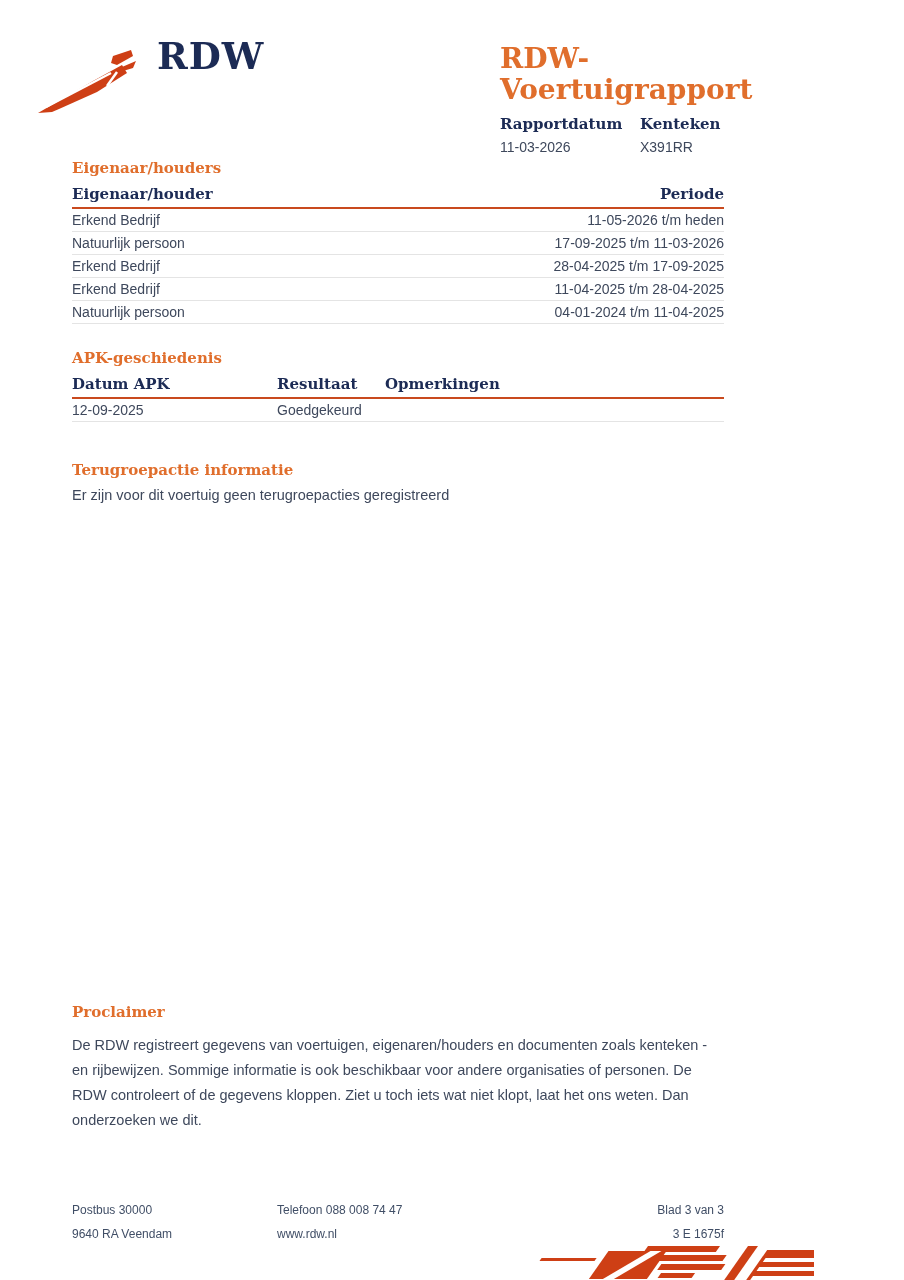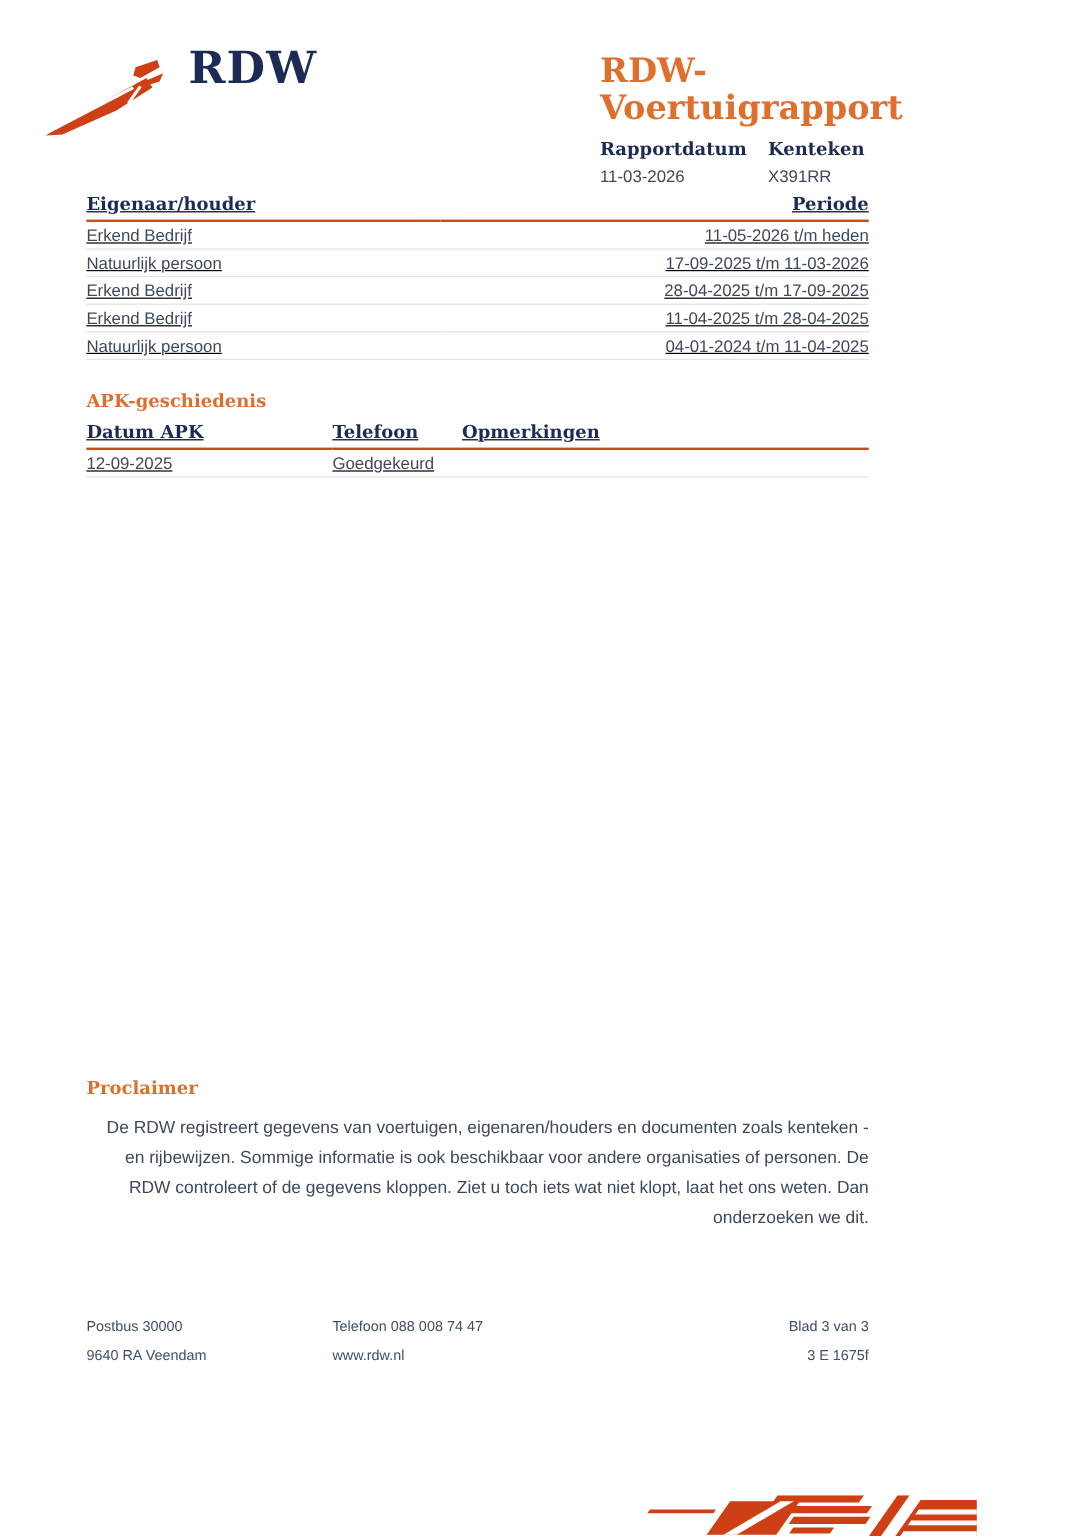--- a/index.html
+++ b/index.html
@@ -39,21 +39,21 @@
     font-family:"DejaVu Serif",serif;font-weight:bold;
     font-size:15px;color:var(--navy);
   }
   .meta-value{margin-top:6px;font-size:14px;color:var(--body-text);}
   
   .content{position:absolute;left:72px;right:90px;top:153px;}
   .section-heading{
     font-family:"DejaVu Serif",serif;font-weight:bold;
     font-size:15px;color:var(--orange-heading);
   }
-  .tbl{width:100%;border-collapse:collapse;text-decoration:underline;}
+  .tbl{width:100%;border-collapse:collapse;}
   .tbl th{
     font-family:"DejaVu Serif",serif;font-weight:bold;
     font-size:15px;color:var(--navy);text-align:left;
     padding:2px 0 4px 0;border-bottom:2px solid var(--rule-orange);
   }
   .tbl th.right{text-align:right;}
   .tbl td{
     font-size:14px;color:var(--body-text);
     padding:3px 0;height:21px;border-bottom:1px solid var(--divider);
   }
@@ -61,21 +61,21 @@
   .owners-section{margin-top:6px;}
   .owners-section .tbl{margin-top:6px;}
   .apk-section{margin-top:25px;}
   .apk-section .tbl{margin-top:6px;}
   .apk-col-date{width:205px;}
   .apk-col-result{width:108px;}
   .recall-section{margin-top:39px;}
   .recall-text{margin-top:8px;font-size:14.5px;color:var(--body-text);}
   .proclaimer-section{margin-top:500px;}
   .proclaimer-text{
-    margin-top:12px;font-size:14.5px;line-height:25px;color:var(--body-text);text-align:right;
+    margin-top:12px;font-size:14.5px;line-height:25px;color:var(--body-text);
   }
   
   .footer{margin-top:70px;font-size:12px;color:var(--footer-text);}
   .footer-row{display:flex;margin-top:10px;}
   .footer-row:first-child{margin-top:0;}
   .f-col1{width:205px;}
   .f-col2{flex:1;}
   .f-col3{text-align:right;}
   
   .stripes{position:absolute;left:520px;top:1246px;}
@@ -109,20 +109,21 @@
     </div>
     <div class="meta-col">
       <div class="meta-label">Kenteken</div>
       <div class="meta-value">X391RR</div>
     </div>
   </div>
 
   <div class="content">
 
     <div class="owners-section">
+      <h2 class="section-heading">Eigenaar/houders</h2>
       <table class="tbl">
         <thead>
           <tr>
             <th>Eigenaar/houder</th>
             <th class="right">Periode</th>
           </tr>
         </thead>
         <tbody>
           <tr>
             <td>Erkend Bedrijf</td>
@@ -147,34 +148,38 @@
         </tbody>
       </table>
     </div>
 
     <div class="apk-section">
       <h2 class="section-heading">APK-geschiedenis</h2>
       <table class="tbl">
         <thead>
           <tr>
             <th class="apk-col-date">Datum APK</th>
-            <th class="apk-col-result">Telefoon</th>
+            <th class="apk-col-result">Resultaat</th>
             <th>Opmerkingen</th>
           </tr>
         </thead>
         <tbody>
           <tr>
             <td>12-09-2025</td>
             <td>Goedgekeurd</td>
             <td></td>
           </tr>
         </tbody>
       </table>
     </div>
 
+    <div class="recall-section">
+      <h2 class="section-heading">Terugroepactie informatie</h2>
+      <p class="recall-text">Er zijn voor dit voertuig geen terugroepacties geregistreerd</p>
+    </div>
 
     <div class="proclaimer-section">
       <h2 class="section-heading">Proclaimer</h2>
       <p class="proclaimer-text">De RDW registreert gegevens van voertuigen, eigenaren/houders en documenten zoals kenteken - en rijbewijzen. Sommige informatie is ook beschikbaar voor andere organisaties of personen. De RDW controleert of de gegevens kloppen. Ziet u toch iets wat niet klopt, laat het ons weten. Dan onderzoeken we dit.</p>
     </div>
 
     <div class="footer">
       <div class="footer-row">
         <div class="f-col1">Postbus 30000</div>
         <div class="f-col2">Telefoon 088 008 74 47</div>

